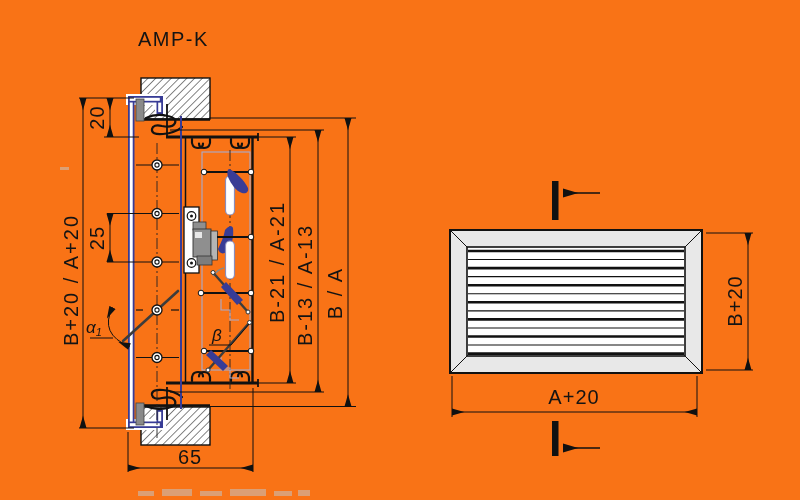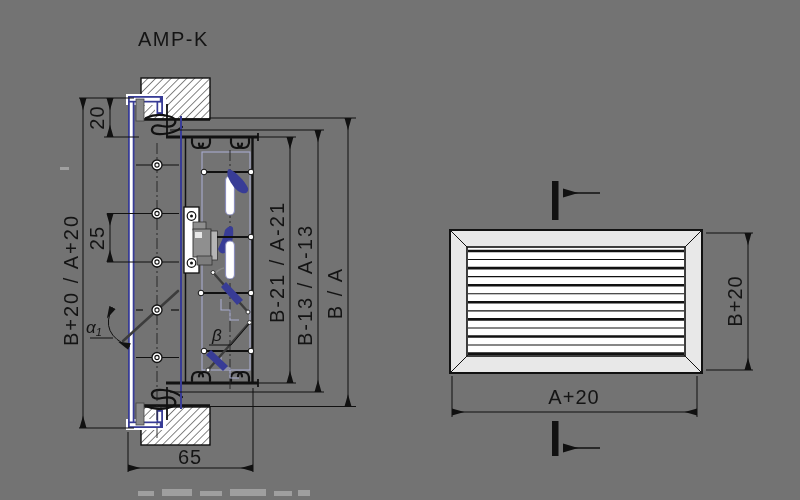--- a/index.html
+++ b/index.html
@@ -3,21 +3,21 @@
 <meta charset="utf-8">
 <style>
   :root{
     --accent-blue:#383c96;
     --frame-gray:#e8e8e8;
     --gear-gray:#8f8f8f;
     --line:#111;
   }
   html,body{margin:0;padding:0;background:#fff;}
   .canvas{
-    position:relative;width:800px;height:500px;background:#737373;overflow:hidden;
+    position:relative;width:800px;height:500px;background:#f97316;overflow:hidden;
     font-family:"Liberation Sans", sans-serif;
   }
   svg{display:block;}
   svg text{fill:#141414;}
   .title-text{font-size:20px;letter-spacing:1.5px;}
   .dim{font-size:20px;letter-spacing:2px;}
   .dim-tight{font-size:20px;letter-spacing:1px;}
   .greek{font-size:17px;font-style:italic;letter-spacing:0;}
   .blue-fill{fill:var(--accent-blue);}
   .blue-stroke{stroke:var(--accent-blue);}

